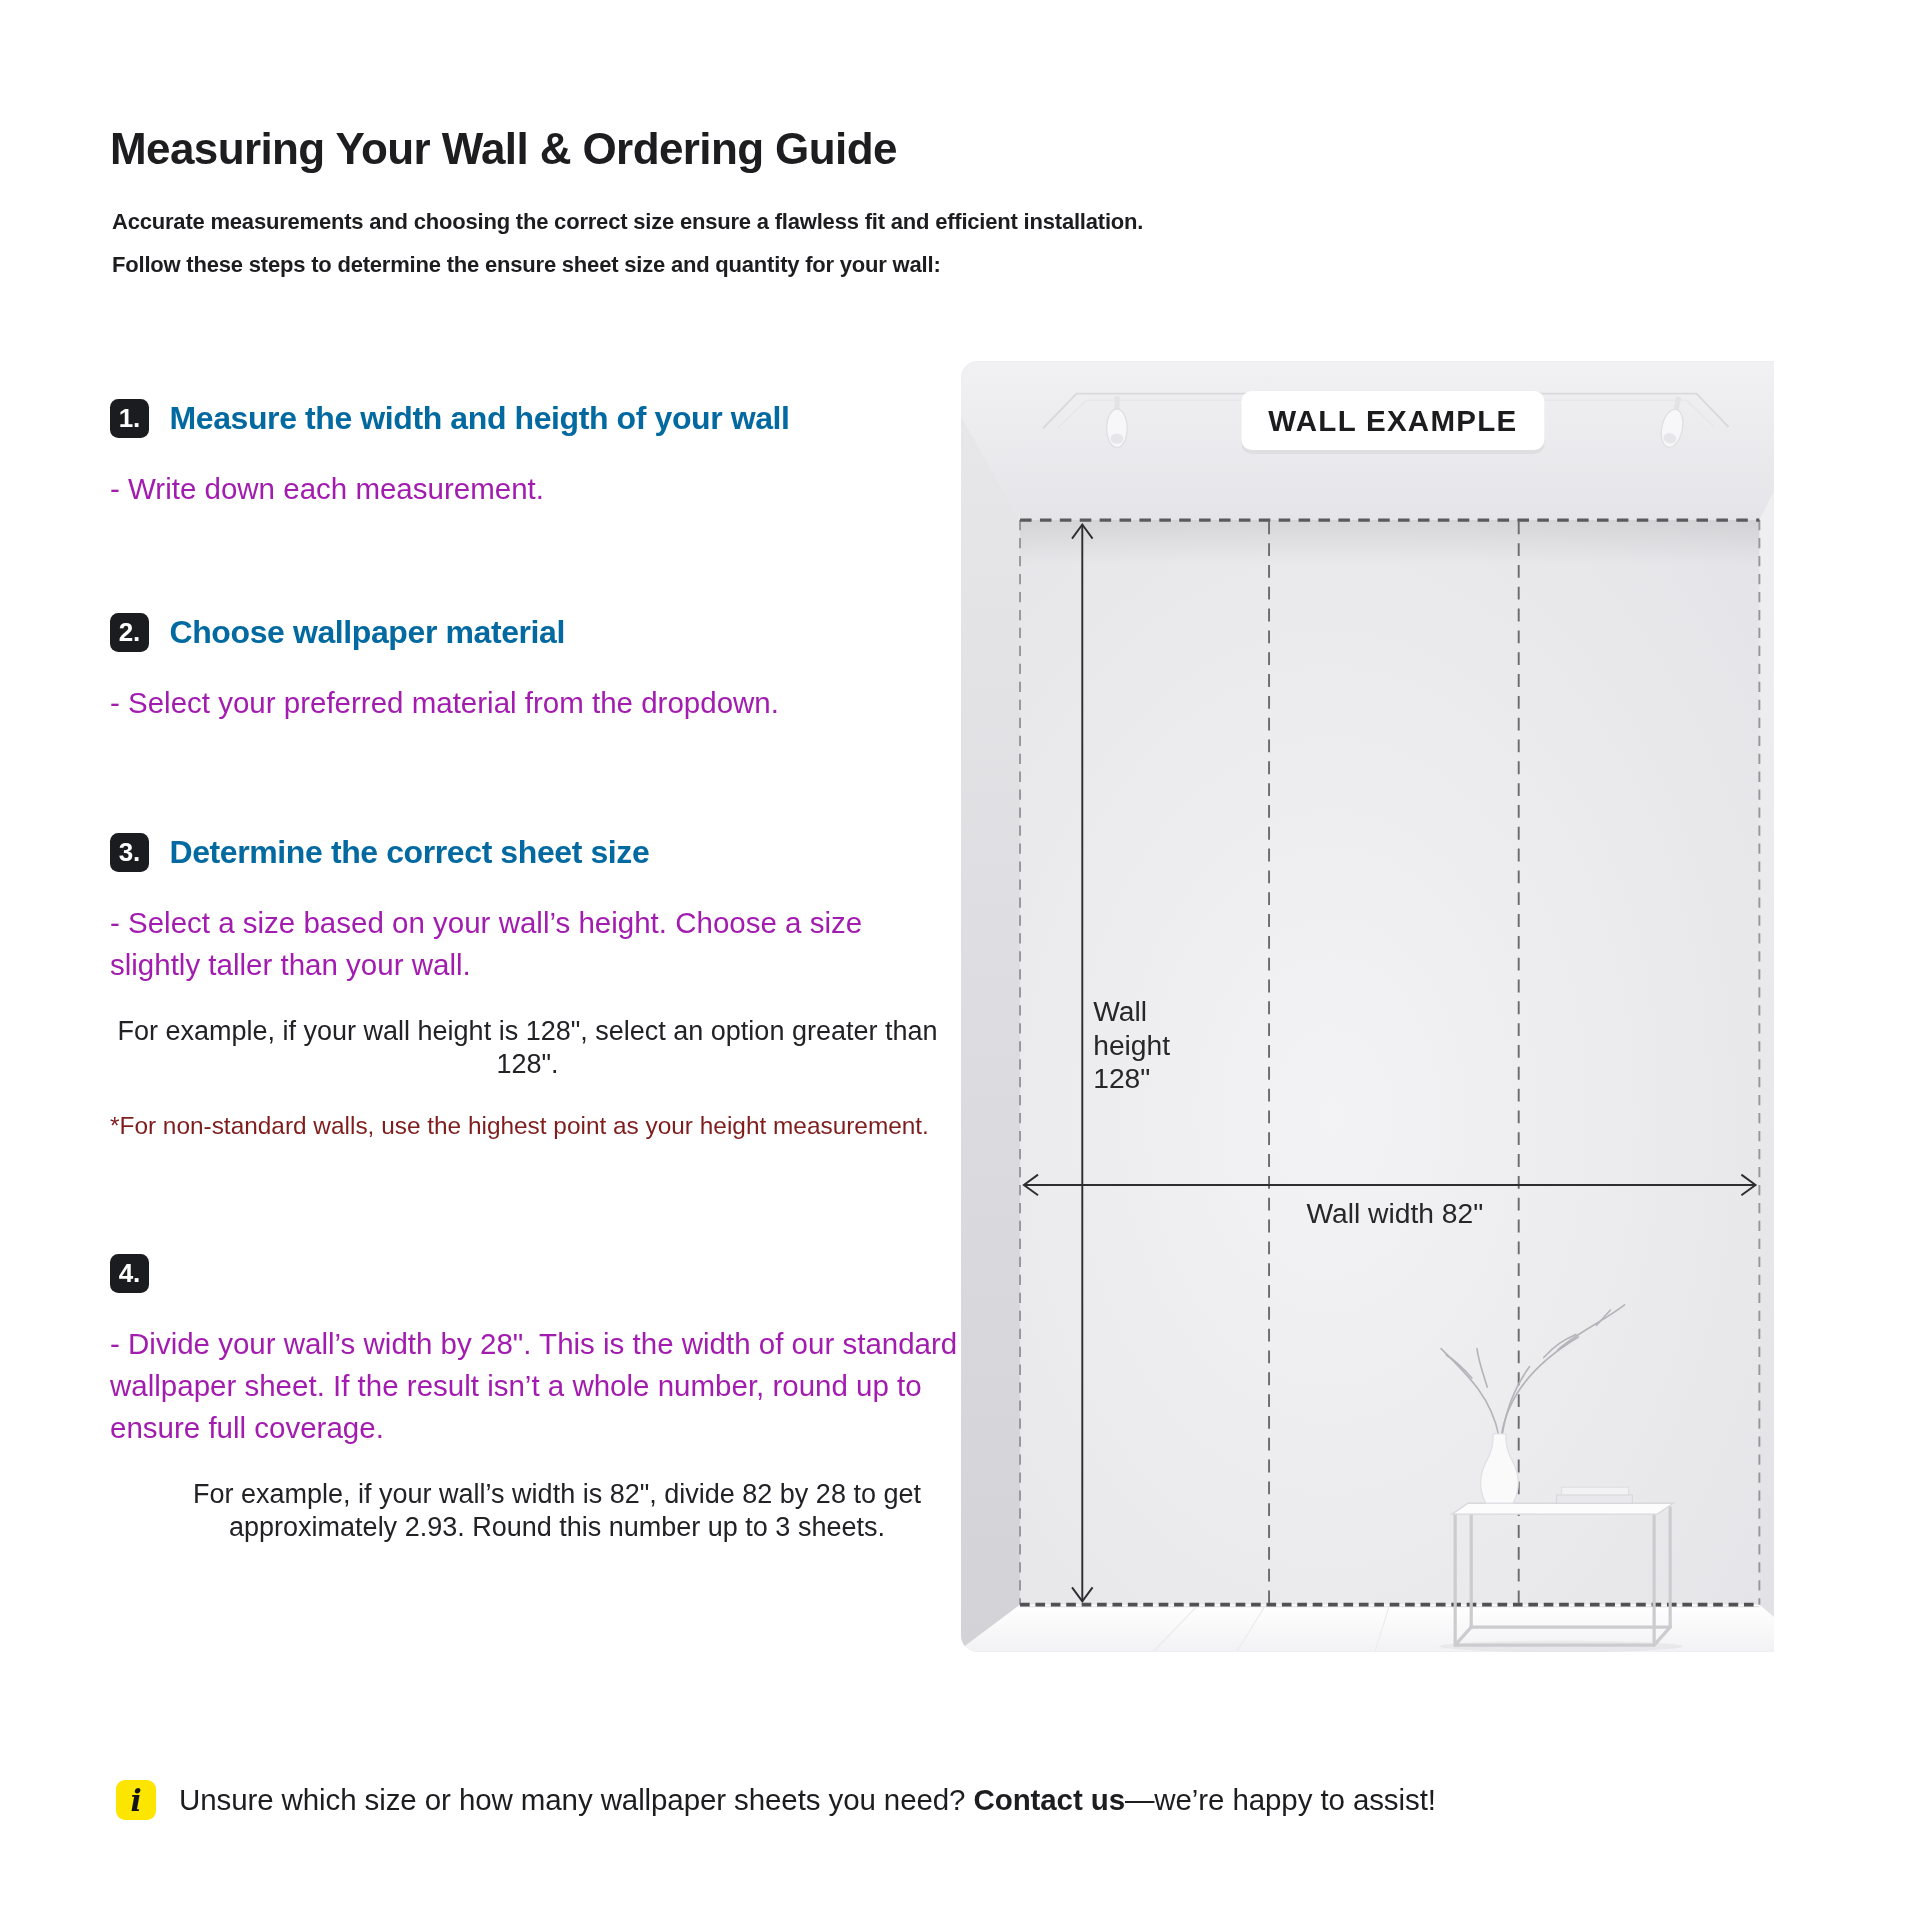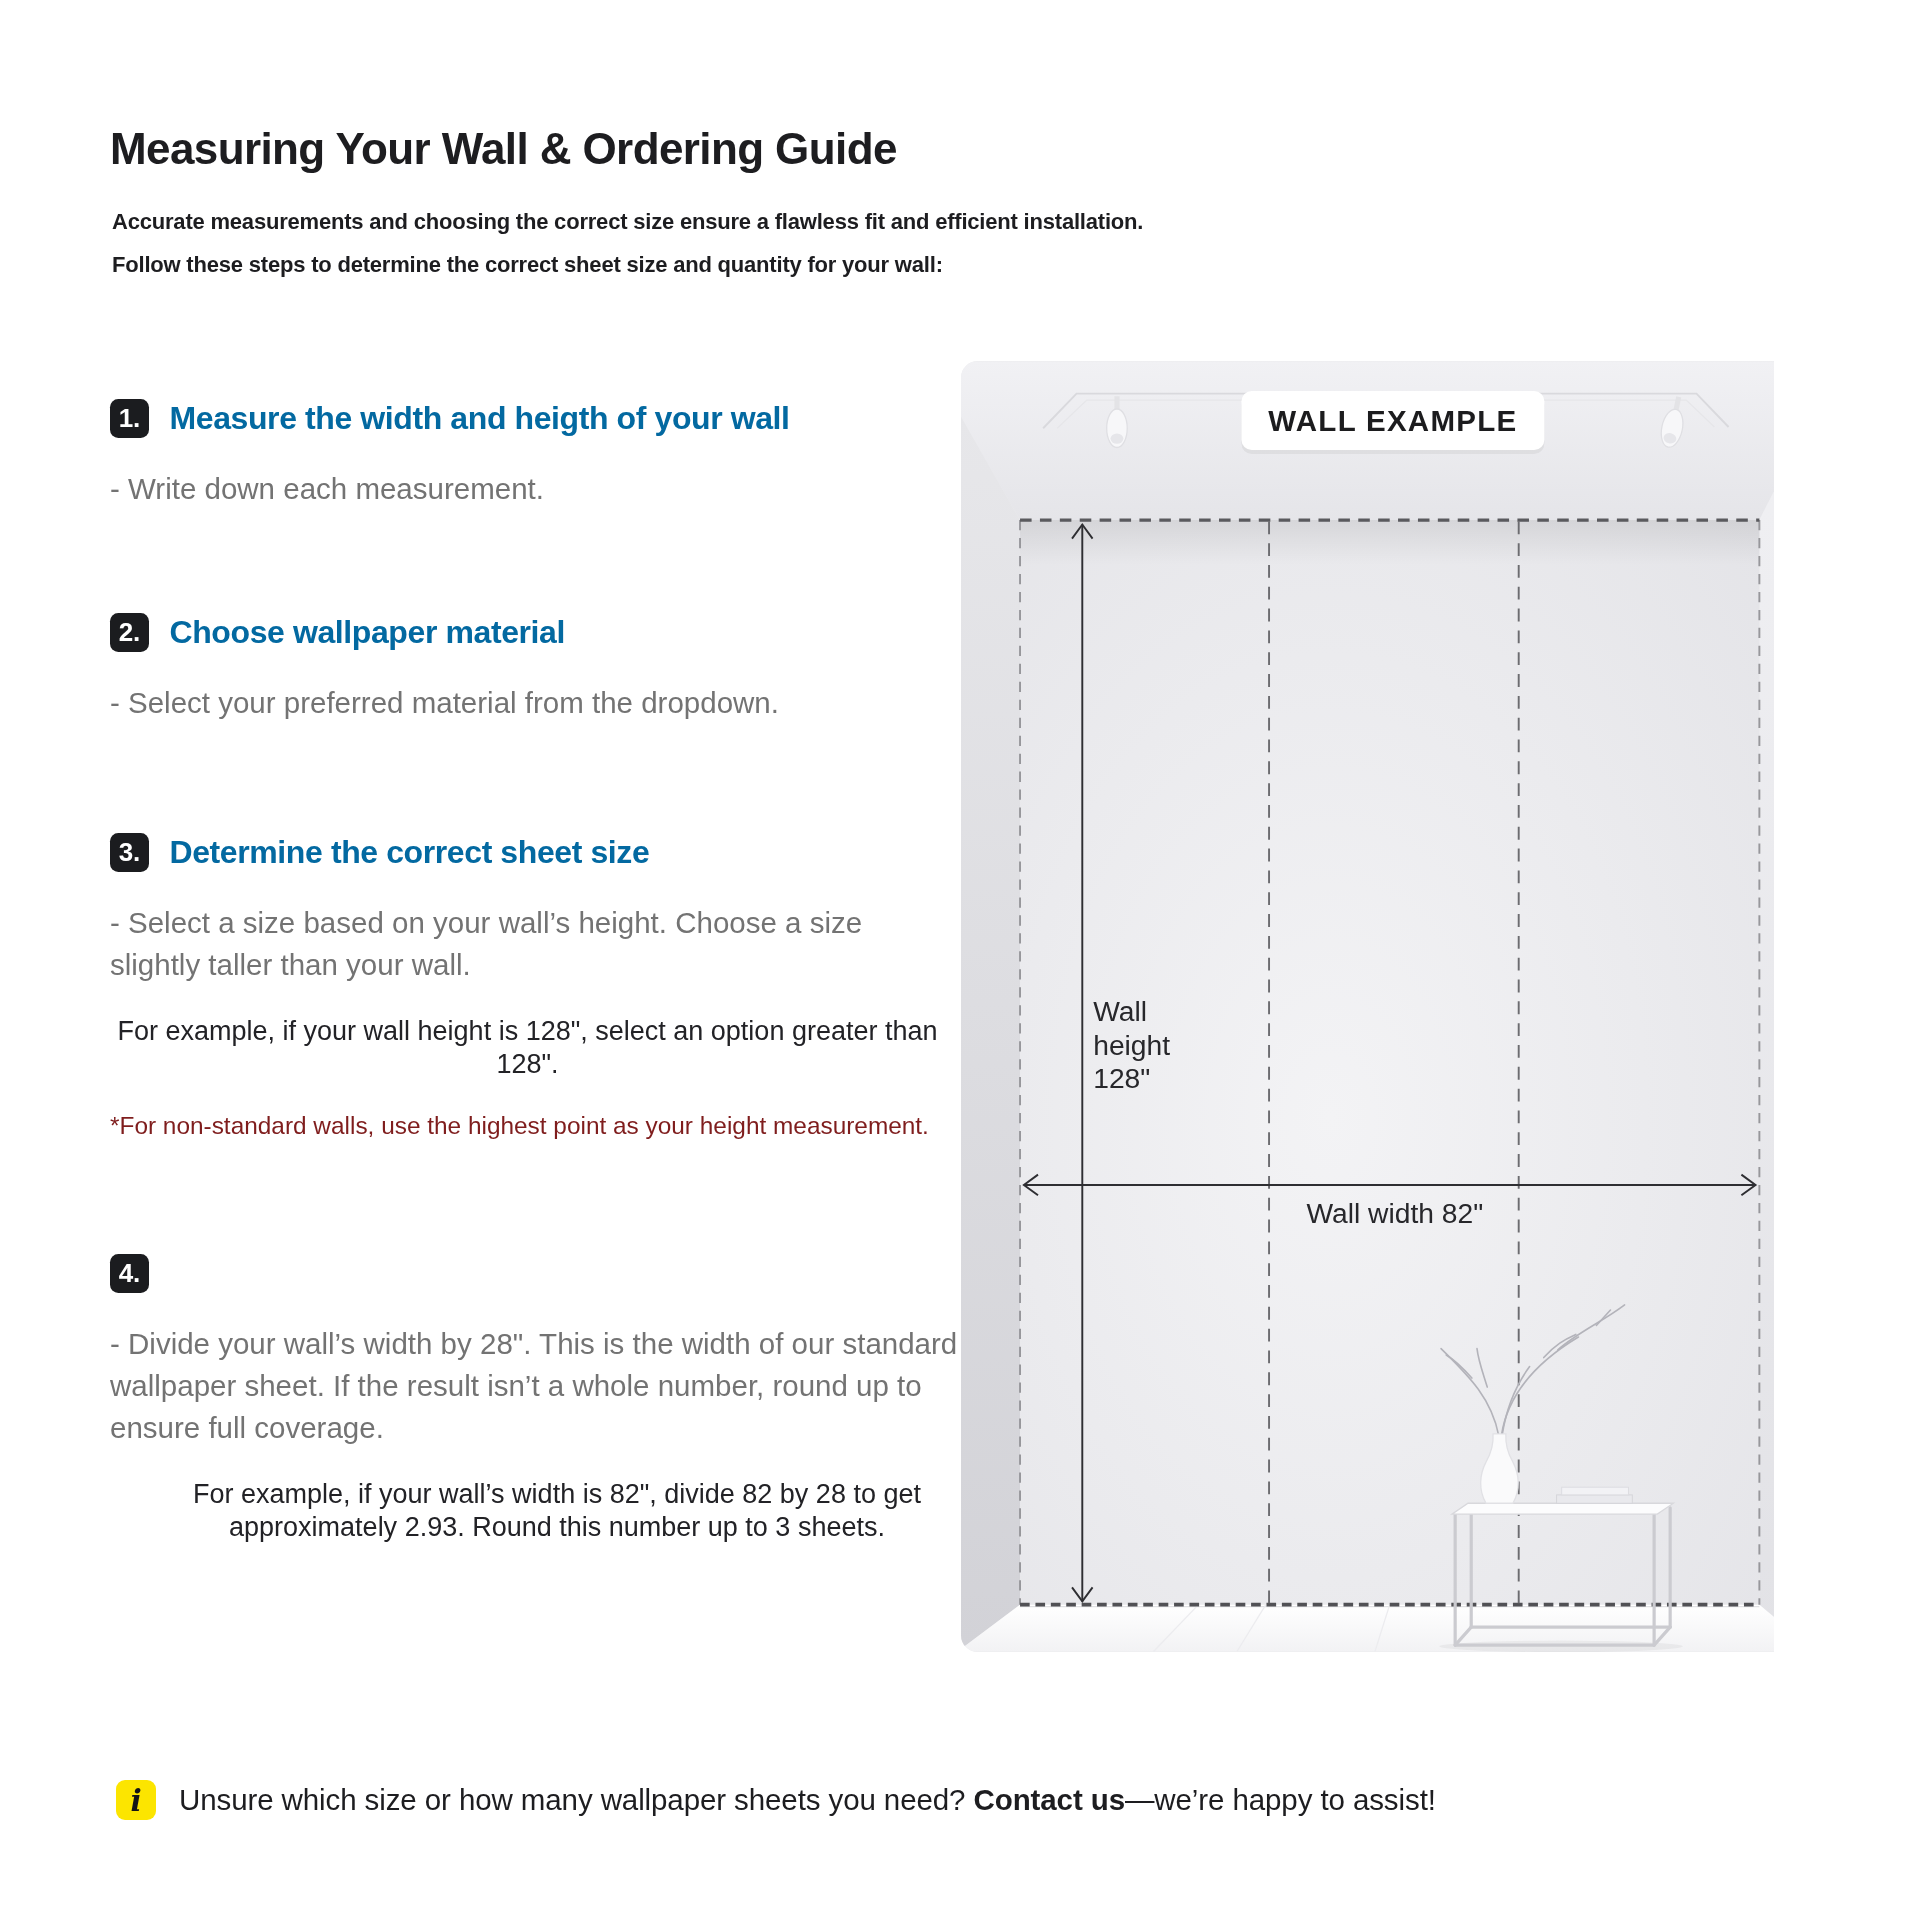--- a/index.html
+++ b/index.html
@@ -28,21 +28,21 @@
   #step-3{top:833px;}
   #step-4{top:1254px;}
   .step-head{display:flex;align-items:center;gap:20.5px;}
   .badge{
     width:39px;height:39px;flex:0 0 auto;
     background:#1b1c1f;color:#ffffff;border-radius:8.3px;
     display:flex;align-items:center;justify-content:center;
     font-size:26px;font-weight:700;
   }
   .step-title{font-size:32px;font-weight:700;letter-spacing:-0.4px;white-space:nowrap;color:#0369a1;}
-  .step-body{font-size:29.5px;font-weight:400;line-height:42px;color:#737373;}
+  .step-body{font-size:29.5px;font-weight:400;line-height:42px;color:#a21caf;}
   .w-narrow{max-width:835px;}
   .w-wide{max-width:894px;}
   .step-example{margin-top:17px;font-size:27px;line-height:33px;color:#222226;max-width:835px;text-align:center;}
   .step-footnote{margin-top:28px;font-size:24.4px;line-height:33px;color:#7f1d1d;max-width:835px;}
   #step-4 .step-example{max-width:894px;}
 
   #wall-image{
     position:absolute;left:961px;top:361px;width:851px;height:1291px;
     border-radius:16.7px;overflow:hidden;background:#ececee;
   }
@@ -63,21 +63,21 @@
 </style>
 </head>
 <body>
 
 <div id="page">
 
   <h1 class="page-title">Measuring Your Wall &amp; Ordering Guide</h1>
 
   <div class="intro">
     <div>Accurate measurements and choosing the correct size ensure a flawless fit and efficient installation.</div>
-    <div>Follow these steps to determine the correct sheet size and quantity for your wall:</div>
+    <div>Follow these steps to determine the ensure sheet size and quantity for your wall:</div>
   </div>
 
   <section class="step" id="step-1">
     <div class="step-head">
       <div class="badge">1.</div>
       <div class="step-title">Measure the width and heigth of your wall</div>
     </div>
     <p class="step-body">- Write down each measurement.</p>
   </section>
 

